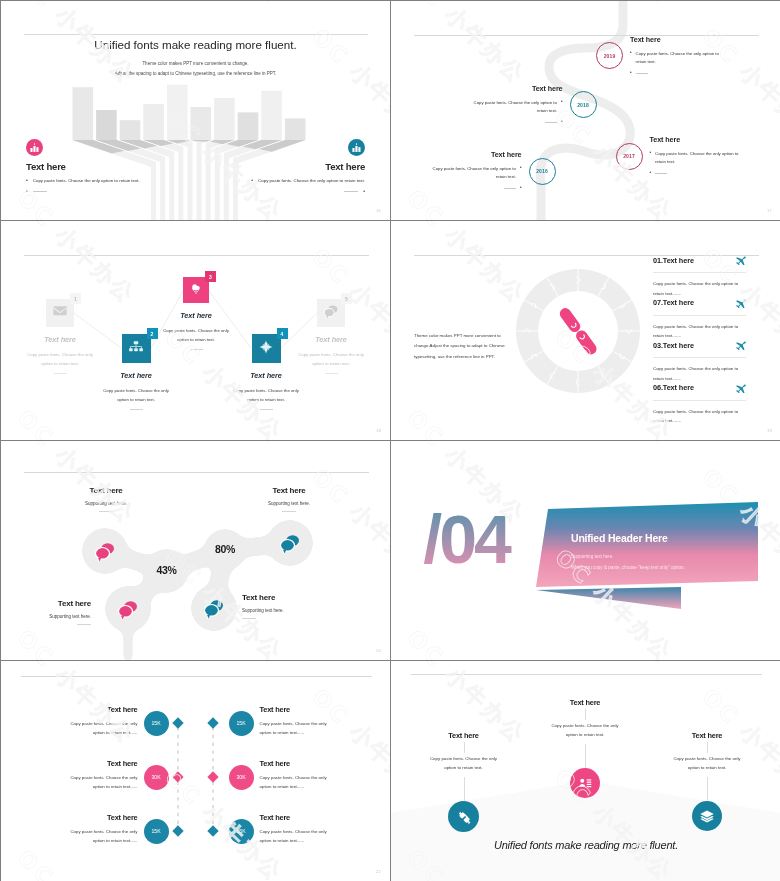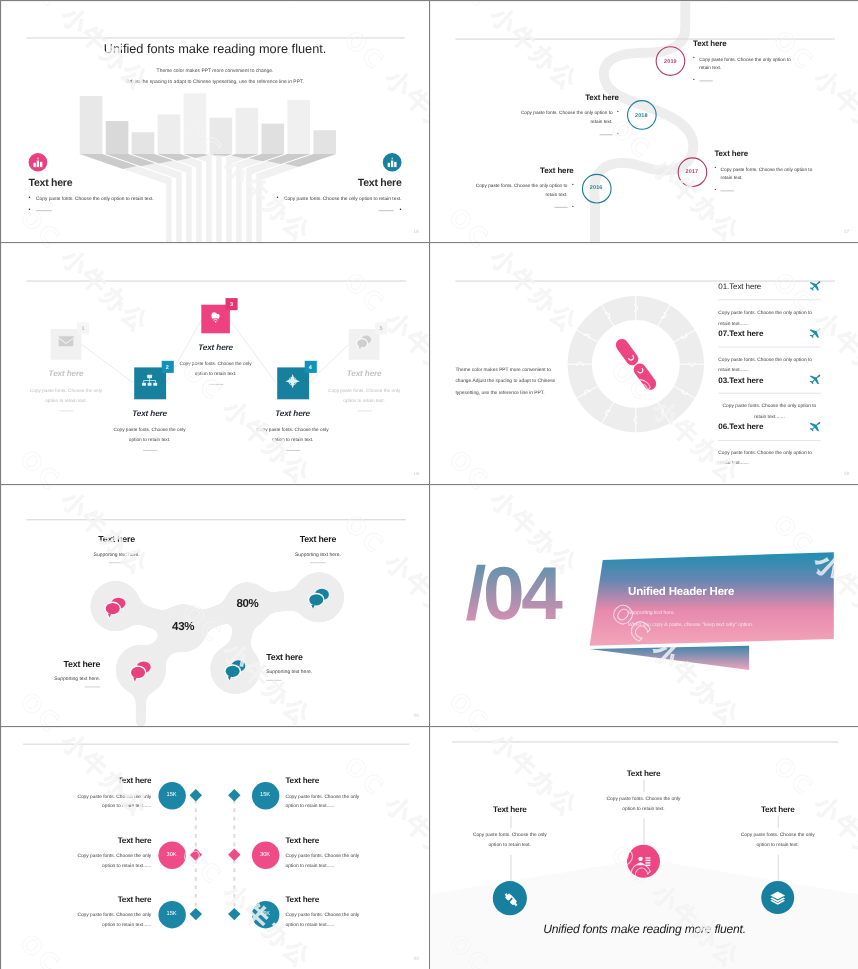--- a/index.html
+++ b/index.html
@@ -362,21 +362,21 @@
     <div class="wm">
         <div class="wmrow" style="left: -120px; top: -388px; transform: rotate(43deg);">OC 小牛办公  OC 小牛办公  OC 小牛办公  OC 小牛办公  </div>
         <div class="wmrow" style="left: -120px; top: -170px; transform: rotate(43deg);">OC 小牛办公  OC 小牛办公  OC 小牛办公  OC 小牛办公  </div>
         <div class="wmrow" style="left: -120px; top: 48px; transform: rotate(43deg);">OC 小牛办公  OC 小牛办公  OC 小牛办公  OC 小牛办公  </div>
       </div>
     <div class="rule" style="left:23px;top:34px;width:345px;"></div>
     <div style="position:absolute;left:23px;top:110px;width:110px;font-size:4.4px;color:#3a3a3a;line-height:2.35;">Theme color makes PPT more convenient to change.Adjust the spacing to adapt to Chinese typesetting, use the reference line in PPT.</div>
     <div>
         <div style="position: absolute; left: 262px; top: 30px; width: 93px;">
           <div style="display:flex;align-items:center;justify-content:space-between;">
-            <span style="font-size:7.3px;font-weight:normal;color:#1b1b1b;letter-spacing:-.1px;">01.Text here</span>
+            <span style="font-size:7.3px;font-weight:bold;color:#1b1b1b;letter-spacing:-.1px;">01.Text here</span>
             <span style="display:inline-block;"><svg width="11" height="11" viewBox="0 0 20 20" style="color:#1e8da8">
                 <g fill="#1e8da8">
                   <path d="M19.2,7.3 c0.6,-0.6 0.6,-1.6 0,-2.2 c-0.6,-0.6 -1.6,-0.6 -2.2,0 L12.7,9.4 L3.6,6.0 L2.1,7.5 L9.2,12.9 L6.4,15.7 L3.0,15.1 L1.8,16.3 L5.2,18.1 L7.0,21.5 L8.2,20.3 L7.6,16.9 L10.4,14.1 L15.8,21.2 L17.3,19.7 L13.9,10.6 Z"></path>
                 </g>
               </svg></span>
           </div>
           <div style="margin-top:3px;height:1px;background:#e6e6e6;"></div>
           <div style="margin-top:6px;width:93px;font-size:4.4px;line-height:2.2;color:#3a3a3a;">Copy paste fonts. Choose the only option to retain text.......</div>
         </div>
         <div style="position: absolute; left: 262px; top: 72.5px; width: 93px;">
@@ -384,21 +384,21 @@
             <span style="font-size:7.3px;font-weight:bold;color:#1b1b1b;letter-spacing:-.1px;">07.Text here</span>
             <span style="display:inline-block;"><svg width="11" height="11" viewBox="0 0 20 20" style="color:#1e8da8">
                 <g fill="#1e8da8">
                   <path d="M19.2,7.3 c0.6,-0.6 0.6,-1.6 0,-2.2 c-0.6,-0.6 -1.6,-0.6 -2.2,0 L12.7,9.4 L3.6,6.0 L2.1,7.5 L9.2,12.9 L6.4,15.7 L3.0,15.1 L1.8,16.3 L5.2,18.1 L7.0,21.5 L8.2,20.3 L7.6,16.9 L10.4,14.1 L15.8,21.2 L17.3,19.7 L13.9,10.6 Z"></path>
                 </g>
               </svg></span>
           </div>
           <div style="margin-top:3px;height:1px;background:#e6e6e6;"></div>
           <div style="margin-top:6px;width:93px;font-size:4.4px;line-height:2.2;color:#3a3a3a;">Copy paste fonts. Choose the only option to retain text.......</div>
         </div>
-        <div style="position: absolute; left: 262px; top: 115px; width: 93px; text-align: center;">
+        <div style="position: absolute; left: 262px; top: 115px; width: 93px;">
           <div style="display:flex;align-items:center;justify-content:space-between;">
             <span style="font-size:7.3px;font-weight:bold;color:#1b1b1b;letter-spacing:-.1px;">03.Text here</span>
             <span style="display:inline-block;"><svg width="11" height="11" viewBox="0 0 20 20" style="color:#1e8da8">
                 <g fill="#1e8da8">
                   <path d="M19.2,7.3 c0.6,-0.6 0.6,-1.6 0,-2.2 c-0.6,-0.6 -1.6,-0.6 -2.2,0 L12.7,9.4 L3.6,6.0 L2.1,7.5 L9.2,12.9 L6.4,15.7 L3.0,15.1 L1.8,16.3 L5.2,18.1 L7.0,21.5 L8.2,20.3 L7.6,16.9 L10.4,14.1 L15.8,21.2 L17.3,19.7 L13.9,10.6 Z"></path>
                 </g>
               </svg></span>
           </div>
           <div style="margin-top:3px;height:1px;background:#e6e6e6;"></div>
           <div style="margin-top:6px;width:93px;font-size:4.4px;line-height:2.2;color:#3a3a3a;">Copy paste fonts. Choose the only option to retain text.......</div>

